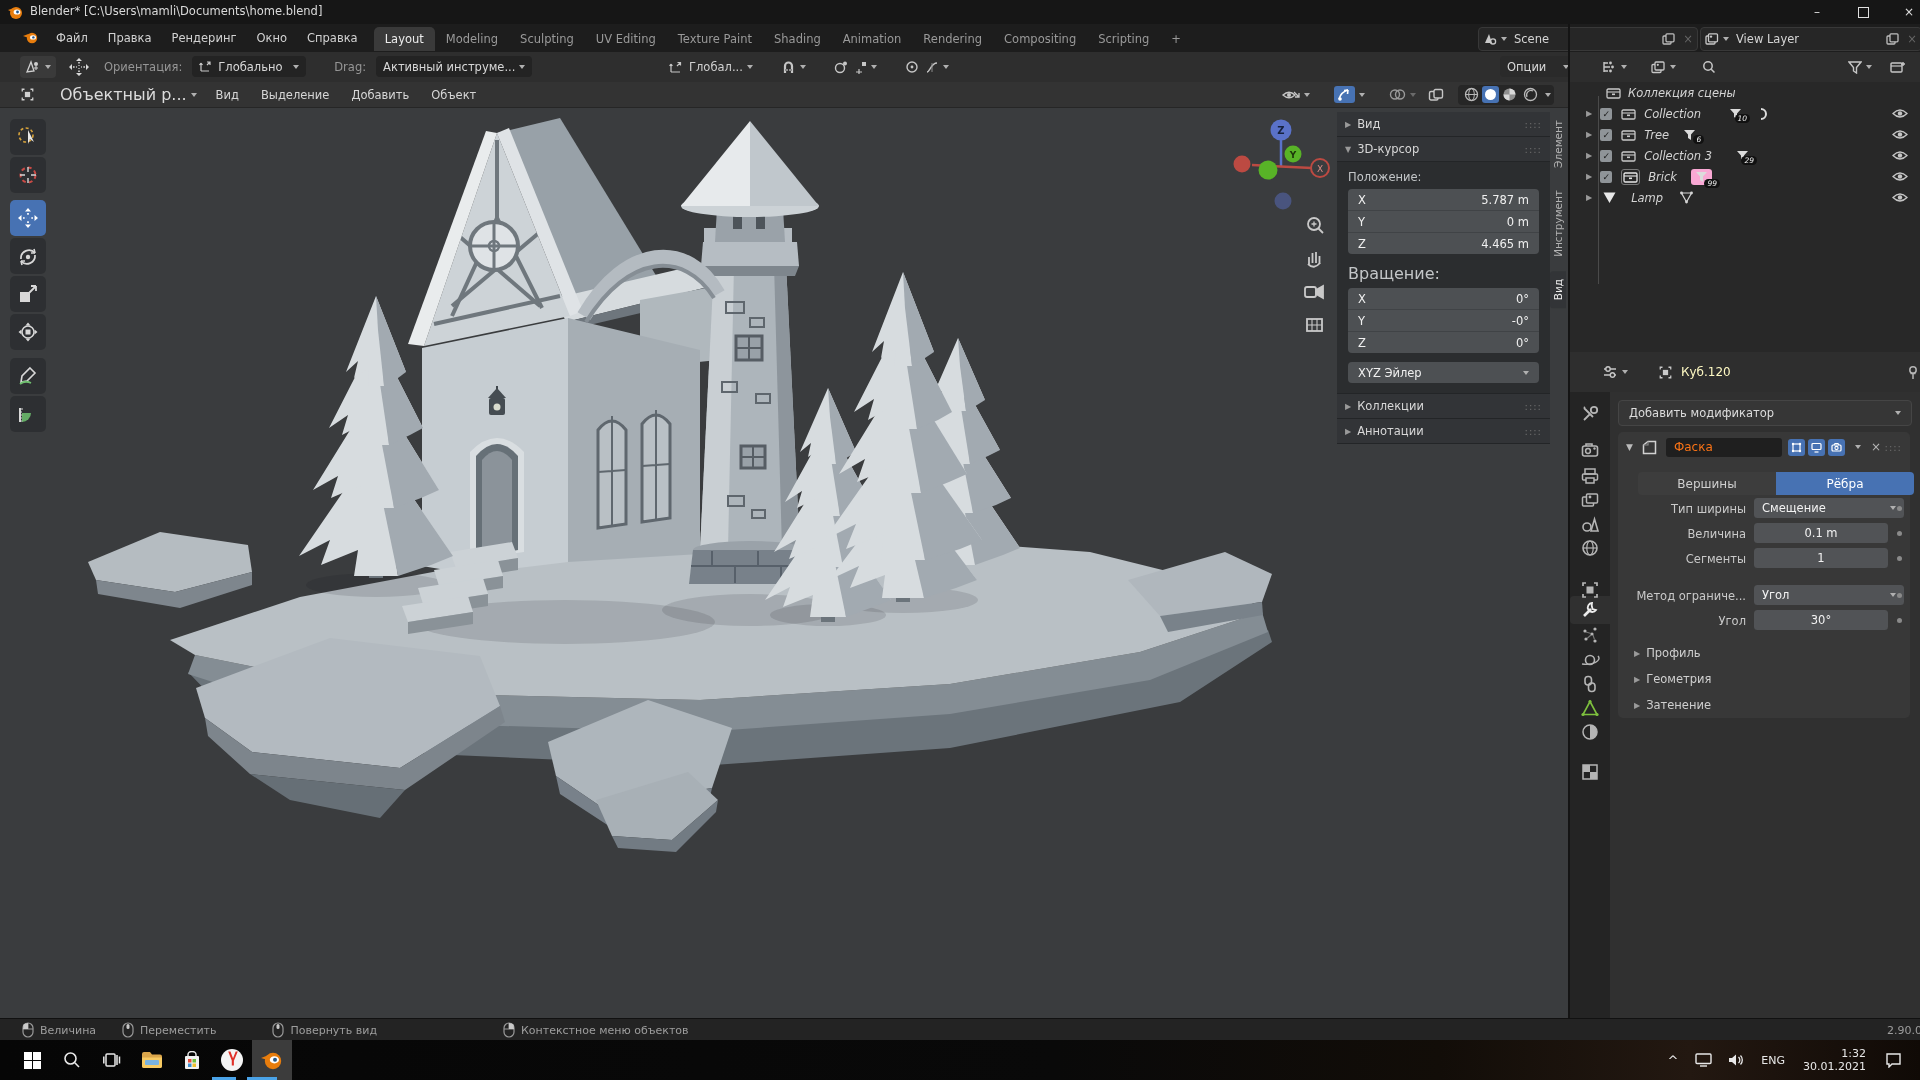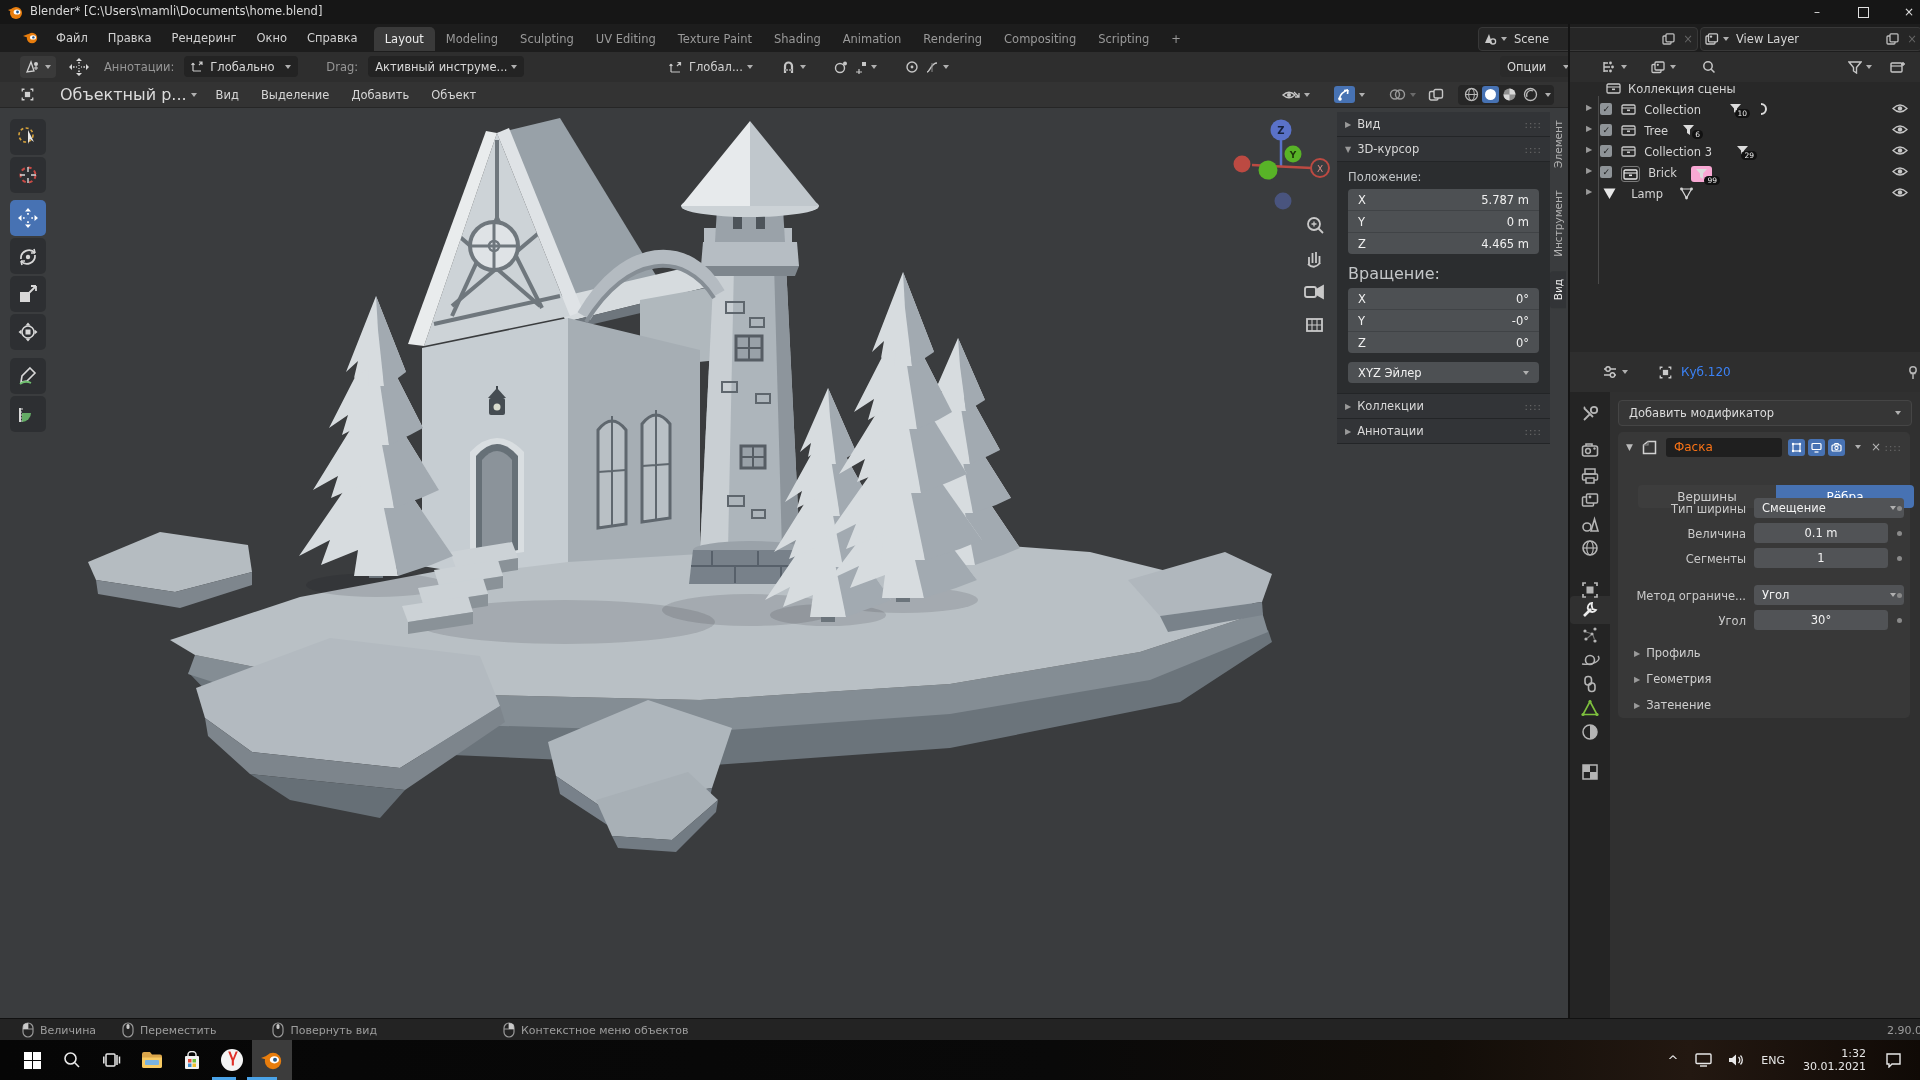--- a/index.html
+++ b/index.html
@@ -19,21 +19,21 @@
   .wtab{padding:0 11px;line-height:24px;margin-top:2px;color:#999;font-size:11.5px;border-radius:5px 5px 0 0;}
   .wtab.active{background:#3a3a3a;color:#ececec;}
   .idblock{height:22px;background:#262626;border:1px solid #383838;border-radius:4px;display:flex;align-items:center;padding:0 4px;color:#d5d5d5;font-size:11.5px;}
   
   #toolsettings{left:0;top:52px;width:1568px;height:30px;background:#2e2e2e;border-bottom:1px solid #222;}
   .lbl{color:#969696;font-size:11.5px;}
   .drop{height:21px;background:#232323;border-radius:4px;display:flex;align-items:center;padding:0 7px;color:#d8d8d8;font-size:11.5px;}
   
   #outliner-header{left:1570px;top:52px;width:350px;height:30px;background:#2d2d2d;border-bottom:1px solid #1f1f1f;}
   #outliner{left:1570px;top:82px;width:350px;height:270px;background:#282828;}
-  .orow{position:relative;height:21px;display:flex;align-items:flex-start;font-size:11.5px;color:#d4d4d4;}
+  .orow{position:relative;height:21px;display:flex;align-items:center;font-size:11.5px;color:#d4d4d4;font-style:italic;}
   .badge{position:relative;display:inline-flex;align-items:center;margin-left:8px;}
   .bnum{position:absolute;right:-8px;bottom:-3px;background:#111;color:#eee;font-size:7.5px;border-radius:7px;padding:1px 3px;line-height:7px;}
   
   #vp-header{left:0;top:82px;width:1568px;height:25px;background:#333333;border-bottom:1px solid #262626;display:flex;align-items:center;}
   .vmenu{padding:0 11px;color:#d6d6d6;font-size:11.5px;}
   .toolbtn{position:absolute;left:10px;width:36px;height:36px;background:rgba(45,47,49,.92);border-radius:5px;display:flex;align-items:center;justify-content:center;}
   .toolbtn.active{background:#4772b3;}
   
   #npanel{left:1337px;top:112px;width:213px;height:328px;background:#2b2d2f;border-radius:0 0 3px 3px;}
   .phead{height:24px;display:flex;align-items:center;background:#323437;border-bottom:1px solid #232527;color:#d8d8d8;font-size:11.5px;padding:0 8px;}
@@ -151,21 +151,21 @@
             <path d="M2,12 L6,2 L9,11 Z" fill="none" stroke="#cfcfcf" stroke-width="1.3"></path>
             <circle cx="11" cy="4" r="2" fill="#cfcfcf"></circle>
             <path d="M11,6 v4 M9,8 h4" stroke="#cfcfcf" stroke-width="1.1"></path>
           </svg>
         <span class="chev"></span>
       </div>
       <svg style="margin-left:12px" width="22" height="20" viewBox="0 0 22 20">
         <path d="M11,1 l3,3 h-6 Z M11,19 l3,-3 h-6 Z M1,10 l3,-3 v6 Z M21,10 l-3,-3 v6 Z" fill="#d9d9d9"></path>
         <path d="M11,5 v4 M11,15 v-4 M5,10 h4 M17,10 h-4" stroke="#d9d9d9" stroke-width="1.6" stroke-dasharray="1.6 1.6"></path>
       </svg>
-      <span class="lbl" style="margin-left:14px">Аннотации:</span>
+      <span class="lbl" style="margin-left:14px">Ориентация:</span>
       <div class="drop" style="margin-left:10px;width:100px">
         <svg width="13" height="13" viewBox="0 0 13 13">
             <path d="M2,11 L2,3 M2,11 L10,11 M2,3 l-1.5,2 M2,3 l1.5,2" stroke="#c9c9c9" stroke-width="1.2" fill="none"></path>
             <path d="M8,5 l3,-3 m0,3 v-3 h-3" stroke="#c9c9c9" stroke-width="1.2" fill="none"></path>
           </svg>
         <span style="margin-left:6px">Глобально</span>
         <span class="chev" style="margin-left:auto"></span>
       </div>
       <span class="lbl" style="margin-left:28px">Drag:</span>
       <div class="drop" style="margin-left:10px;width:142px">
@@ -761,21 +761,21 @@
           <circle cx="6" cy="4" r="2.2" fill="#2e2e2e" stroke="#c6c6c6" stroke-width="1.4"></circle>
           <circle cx="10.5" cy="10" r="2.2" fill="#2e2e2e" stroke="#c6c6c6" stroke-width="1.4"></circle>
         </svg>
       <span class="chev"></span>
     </div>
     <div class="row" style="margin-left:18px">
       <svg width="15" height="15" viewBox="0 0 20 20">
           <path d="M3,6 V3 H6 M14,3 H17 V6 M17,14 V17 H14 M6,17 H3 V14" stroke="#c9c9c9" stroke-width="1.7" fill="none"></path>
           <rect x="6.5" y="6.5" width="7" height="7" fill="#c9c9c9"></rect>
         </svg>
-      <span style="margin-left:8px;color:#3b82f6">Куб.120</span>
+      <span style="margin-left:8px;color:#fef9c3">Куб.120</span>
     </div>
     <svg style="position:absolute;right:12px" width="14" height="15" viewBox="0 0 14 15">
         <circle cx="7" cy="5" r="3.2" fill="none" stroke="#b5b5b5" stroke-width="1.5"></circle>
         <path d="M7,8 v6 M4.5,8.5 h5" stroke="#b5b5b5" stroke-width="1.5"></path>
       </svg>
   </div>
 
   <div id="props-tabs" class="ab">
     <div class="ptab-active-bg" style="top:204px"></div>
     <svg class="ptab" style="top:12px" viewBox="0 0 20 20">
@@ -882,21 +882,21 @@
               <rect x="1" y="3" width="9" height="6" rx="1" fill="none" stroke="#fff" stroke-width="1.2"></rect>
               <circle cx="5.5" cy="6" r="1.6" fill="none" stroke="#fff" stroke-width="1.1"></circle>
               <path d="M3,3 L4,1.5 h3 L8,3" fill="none" stroke="#fff" stroke-width="1.1"></path>
             </svg>
         </span>
         <span class="chev" style="margin-left:10px"></span>
         <span style="margin-left:10px;color:#b5b5b5">×</span>
         <span class="dots">::::</span>
       </div>
 
-      <div class="row" style="position:absolute;left:8px;top:53px;width:276px;height:23px">
+      <div class="row" style="position:absolute;left:8px;top:40px;width:276px;height:23px">
         <div style="flex:1;height:23px;background:#3d3d3d;border-radius:4px 0 0 4px;display:flex;align-items:center;justify-content:center;color:#cfcfcf">Вершины</div>
         <div style="flex:1;height:23px;background:#4772b3;border-radius:0 4px 4px 0;display:flex;align-items:center;justify-content:center;color:#fff">Рёбра</div>
       </div>
       <div class="flabel" style="left:0;top:70px;width:128px">Тип ширины</div>
       <div class="ffield" style="left:136px;top:66px;width:134px;padding:0 8px">
           <span>Смещение</span>
           <span class="chev" style="margin-left:auto"></span>
         </div>
       <div class="adot" style="left:279px;top:74px"></div>
       <div class="flabel" style="left:0;top:95px;width:128px">Величина</div>

